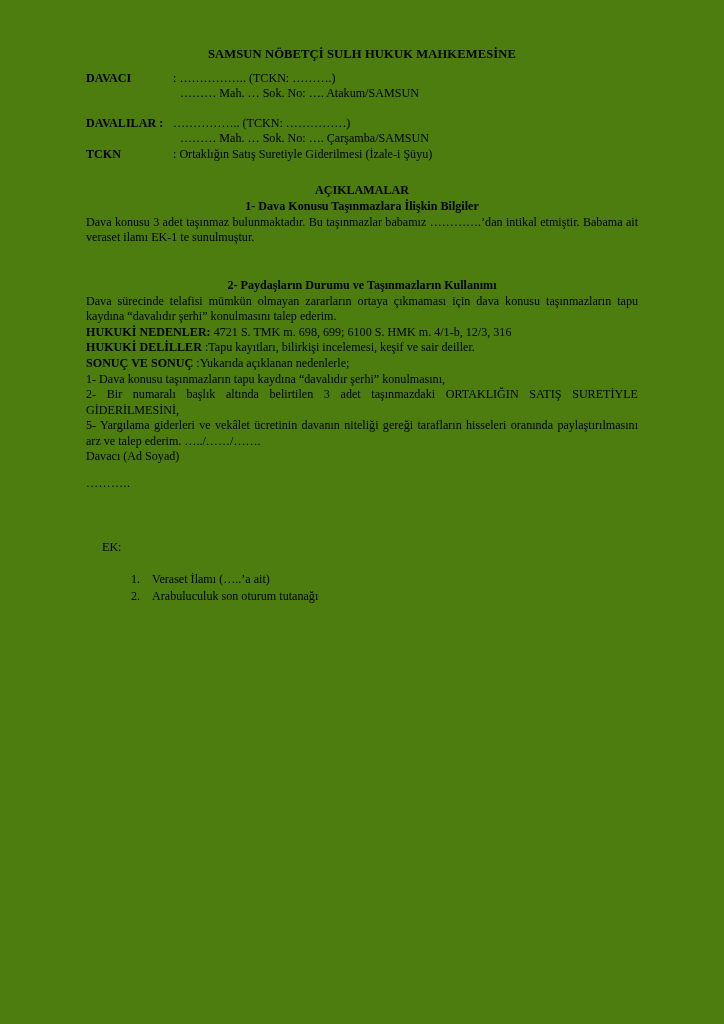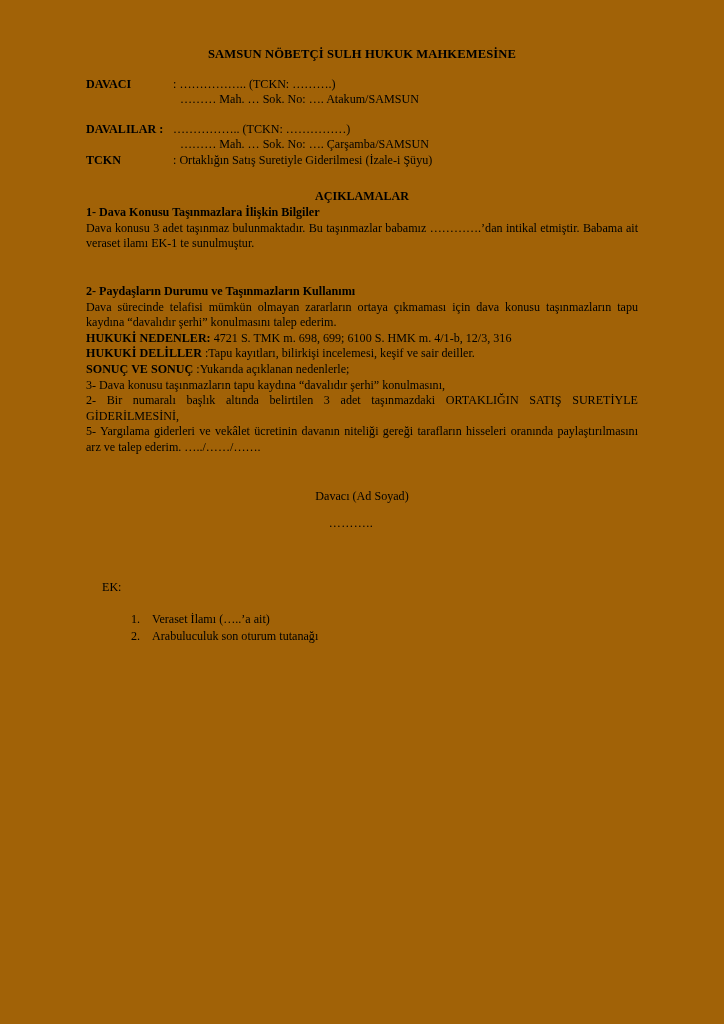--- a/index.html
+++ b/index.html
@@ -12,21 +12,21 @@
     height: 1024px;
     font-family: "Liberation Serif", "DejaVu Serif", serif;
     color: #000000;
     -webkit-font-smoothing: antialiased;
   }
   .page {
     position: relative;
     width: 724px;
     height: 1024px;
     box-sizing: border-box;
-    background: #a16207;
+    background: #4d7c0f;
     overflow: hidden;
     font-family: Liberation Serif, serif;
   }
   .sheet {
     position: absolute;
     left: 86px;
     top: 0;
     width: 552px;          
     font-size: 12.1px;
     line-height: 15.6px;
@@ -34,21 +34,21 @@
 
   .doc-title {
     text-align: center;
     font-weight: bold;
     font-size: 12.6px;
     letter-spacing: .1px;
     margin-top: 47px;
   }
 
   
-  .party-block { margin-top: 14px; }
+  .party-block { margin-top: 8px; }
   .party-row {
     display: flex;
     align-items: baseline;
   }
   .party-label {
     font-weight: bold;
     width: 87px;
     flex: 0 0 87px;
     white-space: nowrap;
   }
@@ -61,20 +61,21 @@
 
   
   .center-head {
     text-align: center;
     font-weight: bold;
     margin-top: 20px;
   }
   .sec-head {
     font-weight: bold;
     margin-top: 1px;
+    text-align: center;
   }
   .sec-head.spaced { margin-top: 32px; }
 
   p.body-par {
     margin: 0;
     text-align: justify;
     text-justify: inter-word;
   }
   .par-gap { margin-top: 17px; }
 
@@ -103,22 +104,21 @@
 
   .req-line { margin: 0; text-align: left; }
   .req-just {
     margin: 0;
     text-align: justify;
     text-justify: inter-word;
   }
 
   
   .sign-block {
-    margin-top: 34px;
-    text-align: center;
+    text-align: left;
   }
   .sign-dots {
     margin-top: 11px;
     margin-right: 22px;
     letter-spacing: .4px;
   }
 
   
   .ek-block { margin-top: 48px; }
   .ek-title { margin: 16px; }
@@ -181,21 +181,21 @@
     </p>
 
     <p class="body-par par-gap">
       <span class="runin">HUKUKİ DELİLLER</span><span> :Tapu kayıtları, bilirkişi incelemesi, keşif ve sair deiller.</span>
     </p>
 
     <p class="req-line par-gap">
       <span class="runin">SONUÇ VE SONUÇ</span><span>  :Yukarıda açıklanan nedenlerle;</span>
     </p>
 
-    <p class="req-line">3- Dava konusu taşınmazların tapu kaydına “davalıdır şerhi” konulmasını,</p>
+    <p class="req-line">1- Dava konusu taşınmazların tapu kaydına “davalıdır şerhi” konulmasını,</p>
 
     <p class="req-just">2- Bir numaralı başlık altında belirtilen 3 adet taşınmazdaki ORTAKLIĞIN SATIŞ SURETİYLE GİDERİLMESİNİ,</p>
 
     <p class="req-just">5- Yargılama giderleri ve vekâlet ücretinin davanın niteliği gereği tarafların hisseleri oranında paylaştırılmasını arz ve talep ederim. …../……/…….</p>
 
     <div class="sign-block">
       <div>Davacı (Ad Soyad)</div>
       <div class="sign-dots">………..</div>
     </div>
 

